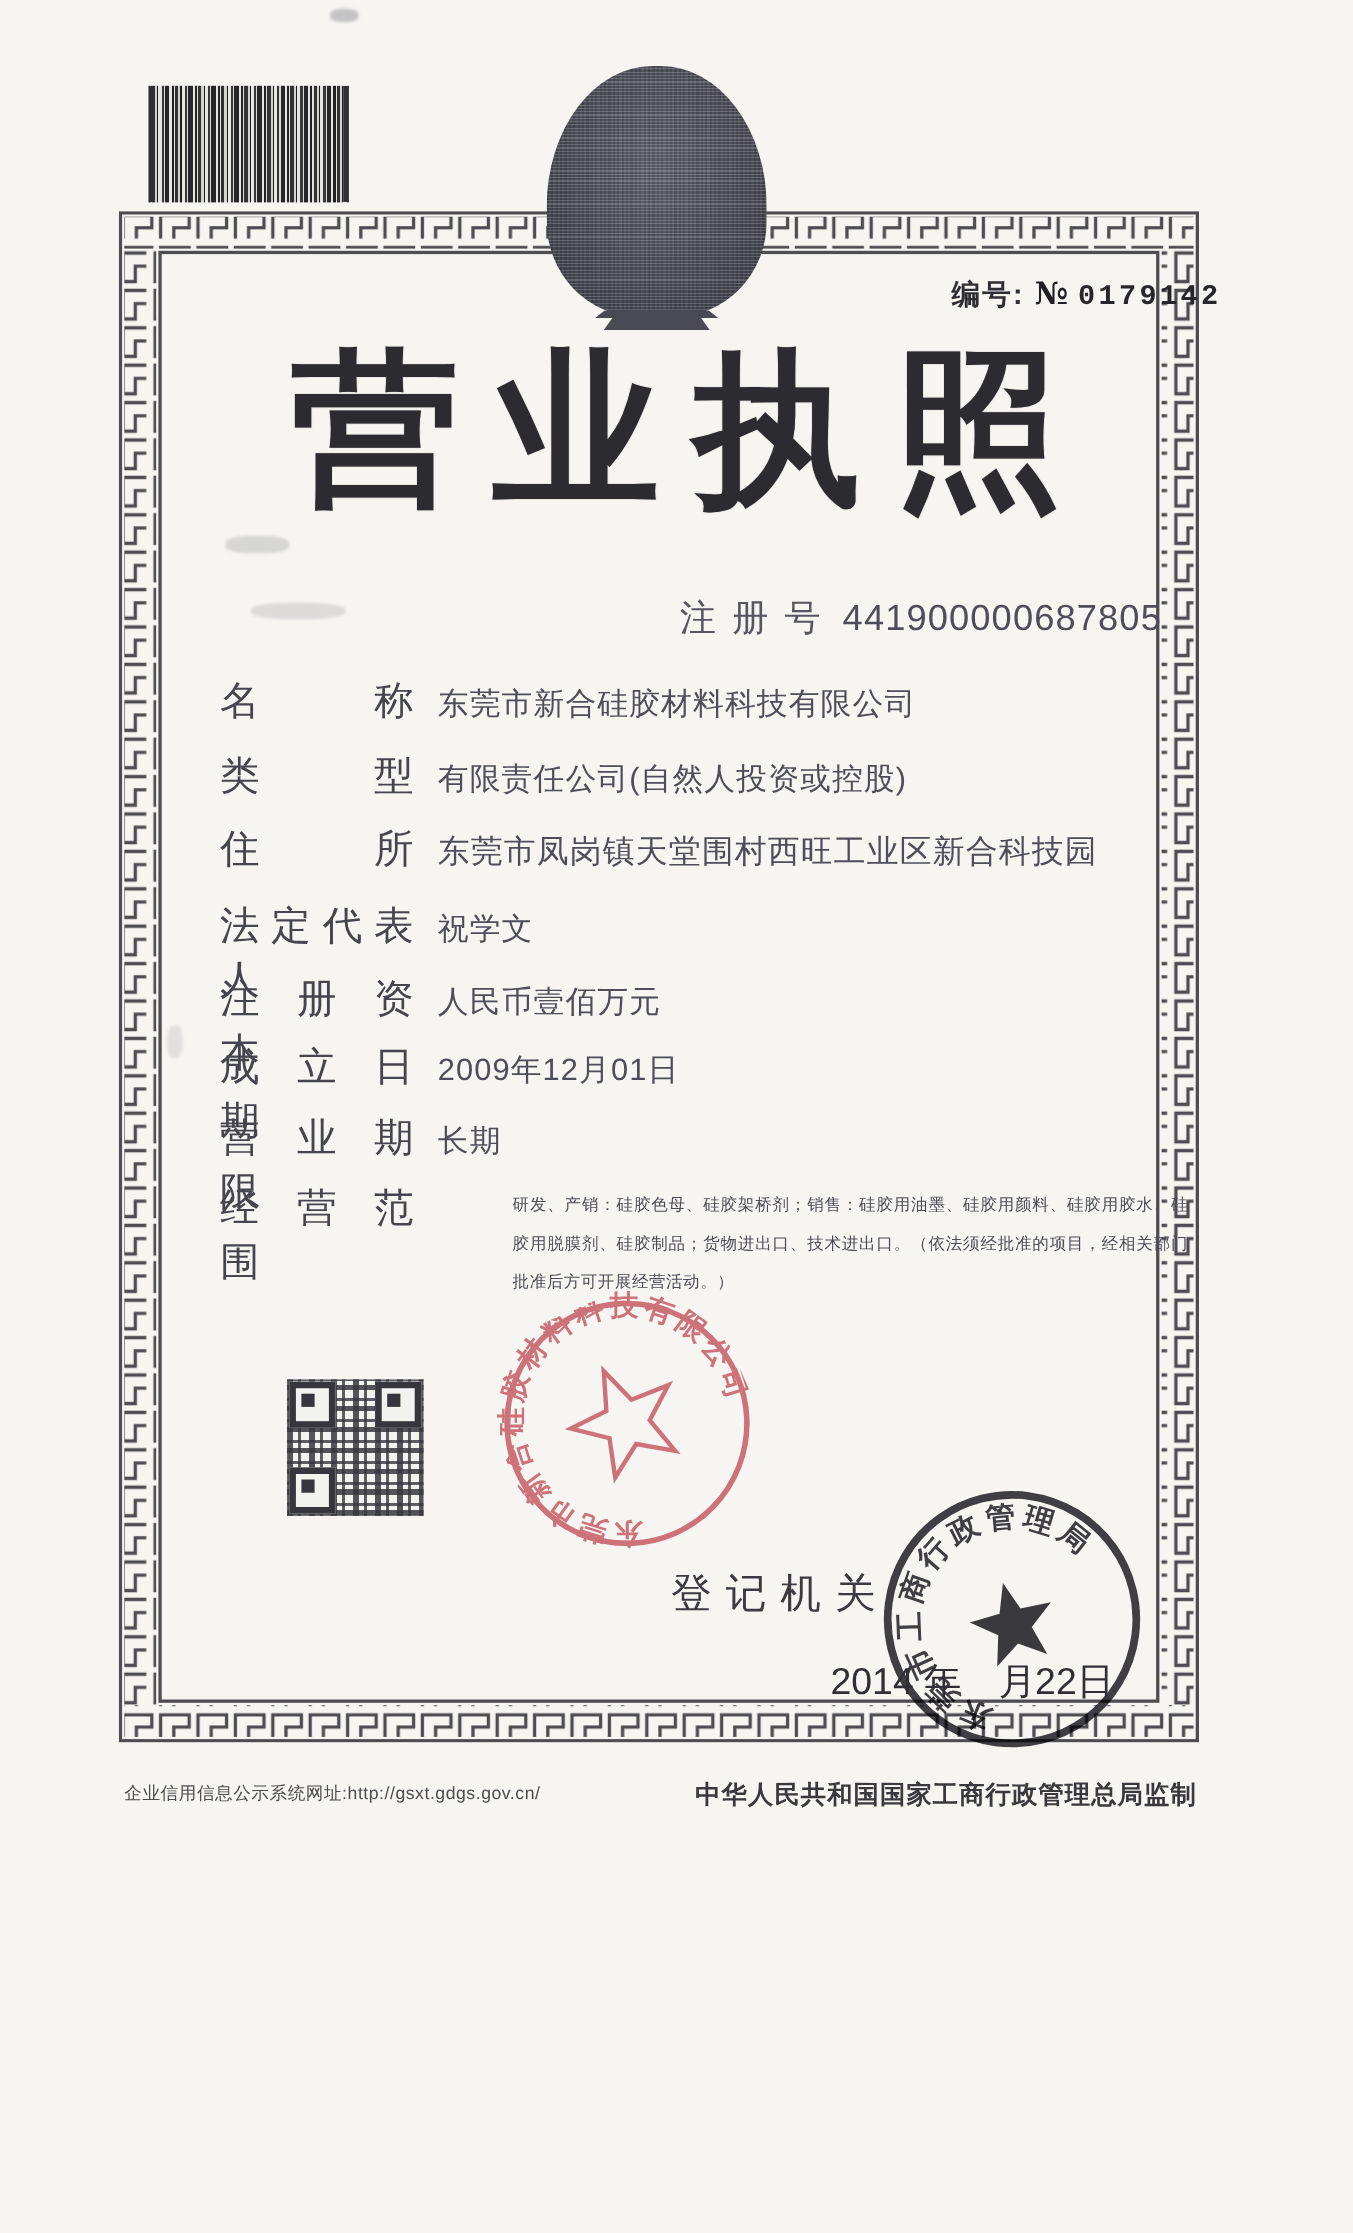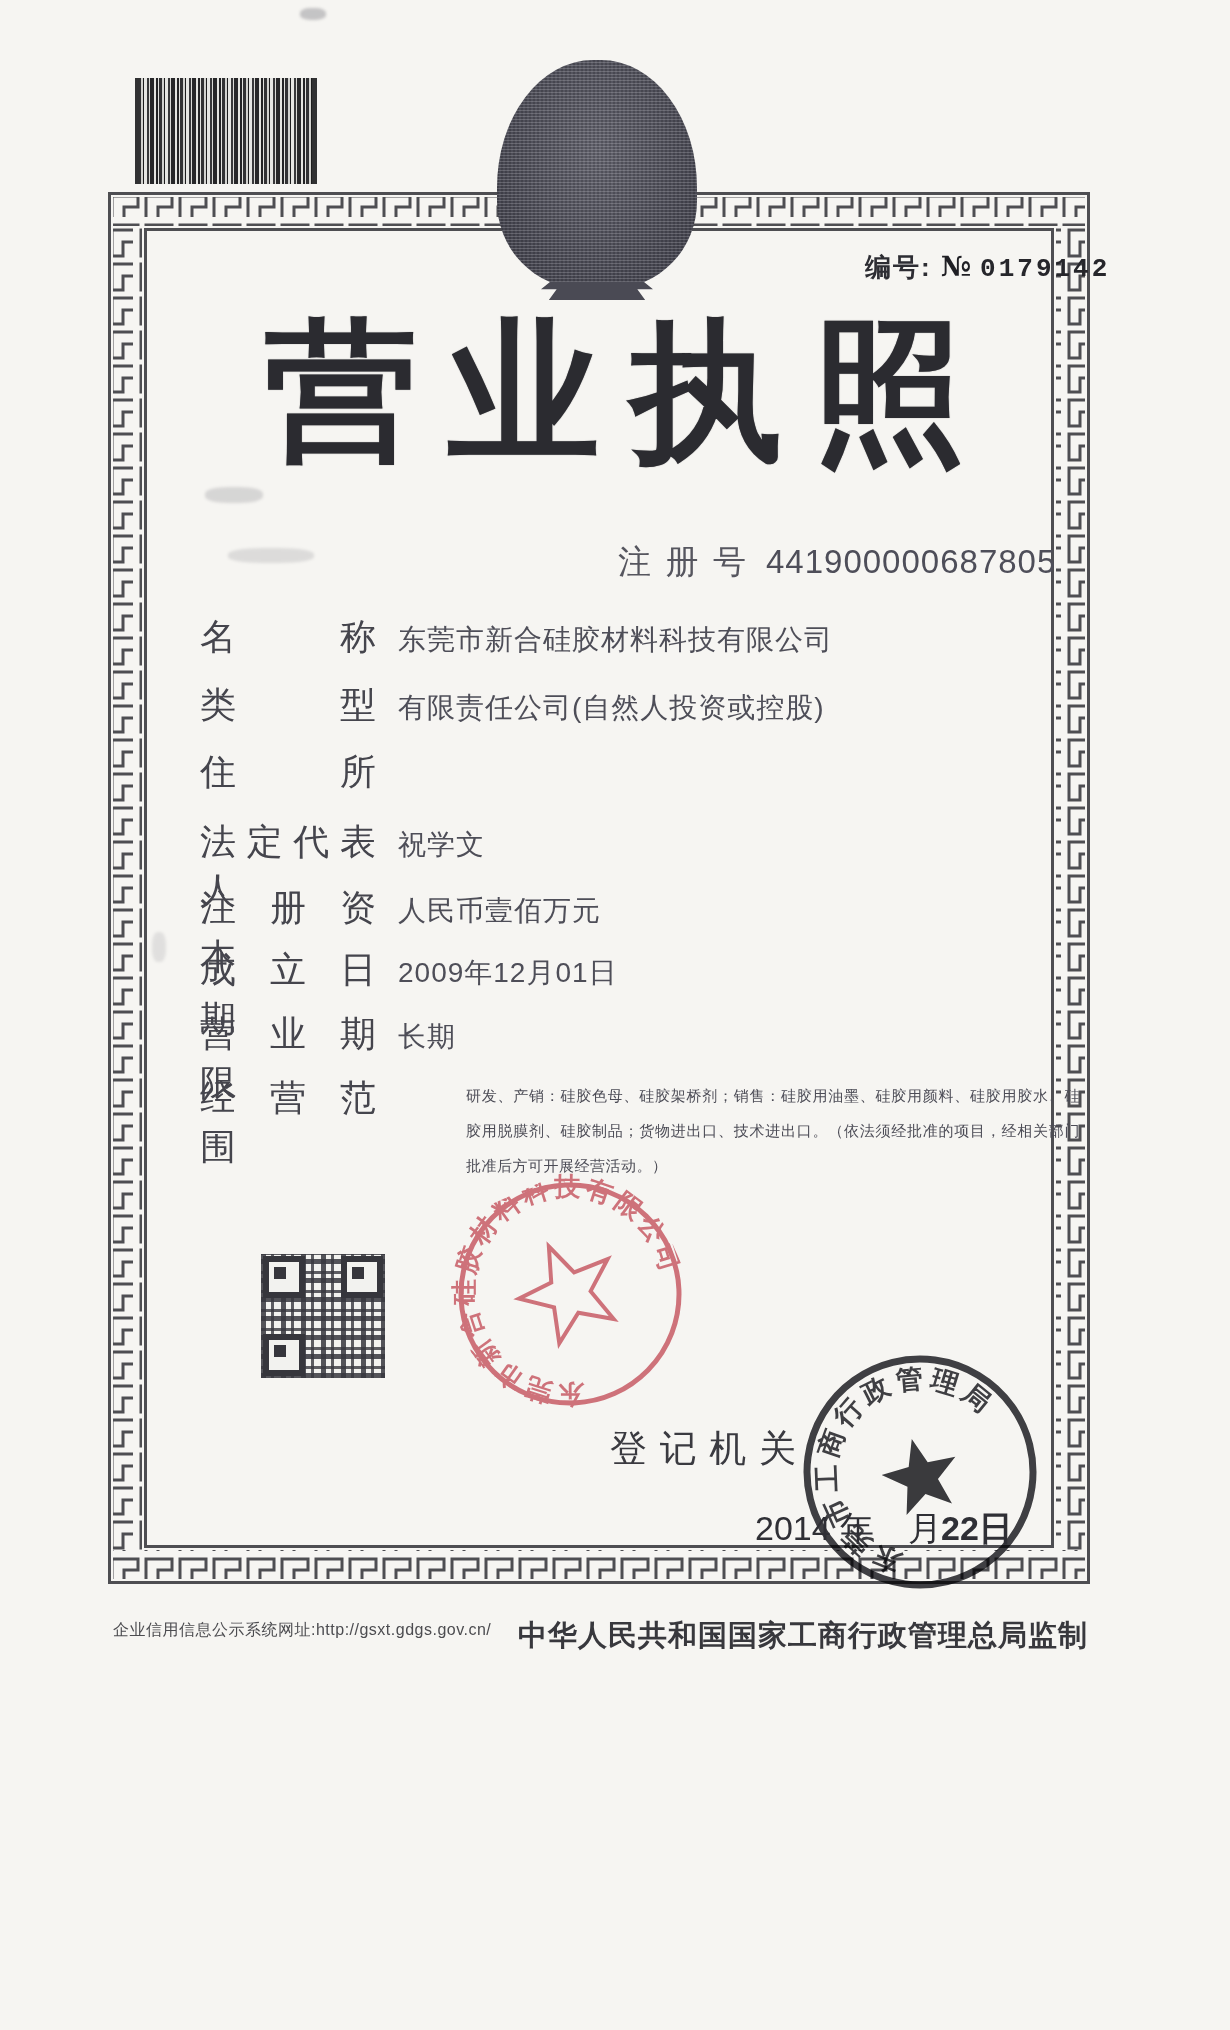--- a/index.html
+++ b/index.html
@@ -86,25 +86,25 @@
 
   
   .seal-red{left:456px;top:1180px;z-index:5;mix-blend-mode:multiply;opacity:.85;transform:rotate(-24deg);}
   .seal-black{left:800px;top:1352px;z-index:5;mix-blend-mode:multiply;opacity:.9;transform:rotate(-14deg);}
 
   
   .registrar{left:610px;top:1424px;width:186px;font-size:37px;color:#3a3a40;text-align:justify;text-align-last:justify;white-space:pre-wrap;z-index:4;}
   .dateline{left:745px;top:1506px;width:330px;height:46px;z-index:6;font-size:34px;color:#2f2f35;}
   .dateline .year{position:absolute;left:10px;}
   .dateline .month-suffix{position:absolute;left:163px;}
-  .dateline .day{position:absolute;left:196px;font-weight:700;}
+  .dateline .day{position:absolute;left:196px;font-weight:400;}
 
   
   .footer-left{left:113px;top:1620px;font-size:16px;color:#4c4c50;letter-spacing:.5px;z-index:4;}
-  .footer-right{right:142px;top:1616px;font-size:29px;font-weight:600;color:#38383d;letter-spacing:1px;z-index:4;text-align:center;}
+  .footer-right{right:142px;top:1616px;font-size:23px;font-weight:600;color:#38383d;letter-spacing:1px;z-index:4;text-align:center;}
 
   
   .smudge{background:#6a6a72;border-radius:40%;filter:blur(1.5px);z-index:2;}
   .sm1{left:205px;top:487px;width:58px;height:16px;opacity:.22;}
   .sm2{left:228px;top:548px;width:86px;height:15px;opacity:.18;}
   .sm3{left:300px;top:8px;width:26px;height:12px;opacity:.35;}
   .sm4{left:152px;top:932px;width:14px;height:30px;opacity:.15;}
 </style>
 </head>
 <body>
@@ -153,20 +153,21 @@
 <div class="row" style="top:613px">
   <span class="row-label">名 称</span>
   <span class="row-value">东莞市新合硅胶材料科技有限公司</span>
 </div>
 <div class="row" style="top:681px">
   <span class="row-label">类 型</span>
   <span class="row-value">有限责任公司(自然人投资或控股)</span>
 </div>
 <div class="row" style="top:748px">
   <span class="row-label">住 所</span>
+  <span class="row-value addr">东莞市凤岗镇天堂围村西旺工业区新合科技园</span>
 </div>
 <div class="row" style="top:818px">
   <span class="row-label">法定代表人</span>
   <span class="row-value">祝学文</span>
 </div>
 <div class="row" style="top:884px">
   <span class="row-label">注 册 资 本</span>
   <span class="row-value">人民币壹佰万元</span>
 </div>
 <div class="row" style="top:946px">

